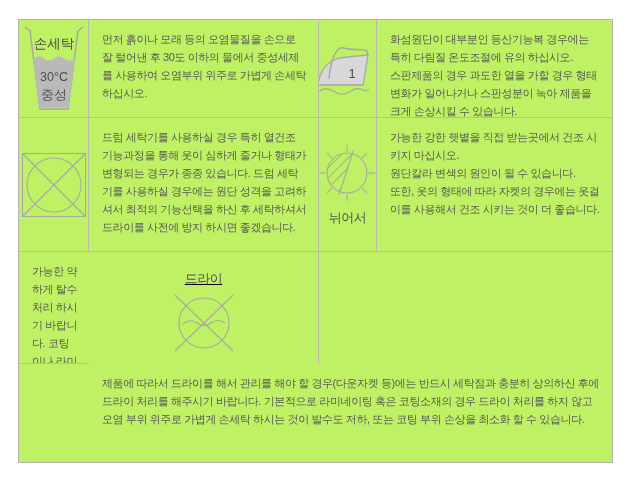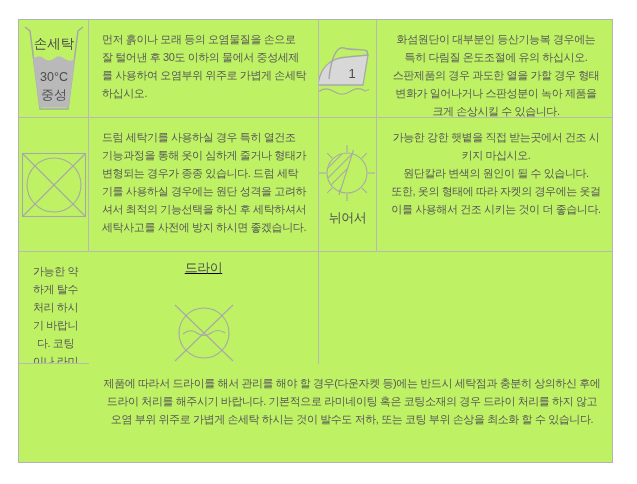--- a/index.html
+++ b/index.html
@@ -13,26 +13,26 @@
     display:grid;
     grid-template-columns:70px 230px 58px 1fr;
     grid-template-rows:98px 134px 112px 1fr;
   }
   .cell{
     box-sizing:border-box;
     border-right:1px solid #b8b8b8;
     border-bottom:1px solid #b8b8b8;
     overflow:hidden;
   }
-  .cell.last-col{border-right:none;text-align:center;}
+  .cell.last-col{border-right:none;}
   .cell.last-row{border-bottom:none;}
   .sym{
     display:flex;flex-direction:column;align-items:center;justify-content:center;gap:4px;
   }
-  .sym.top{justify-content:space-between;padding-top:7px;text-decoration:underline;}
+  .sym.top{justify-content:center;padding-top:7px;text-decoration:underline;}
   .txt{
     padding:10px 10px 0 13px;
     font-size:11px;line-height:18px;color:#585858;
     white-space:pre-line;letter-spacing:-0.4px;
   }
   .sym-label{font-size:13px;color:#4f4f4f;letter-spacing:-0.5px;}
   .span-rest{grid-column:2 / 5;}
   svg{display:block;}
   .ln{stroke:#a8a8a8;stroke-width:1.5;fill:none;}
   .thin{stroke:#a8a8a8;stroke-width:1.1;fill:none;}
@@ -65,21 +65,21 @@
 스판제품의 경우 과도한 열을 가할 경우 형태변화가 일어나거나 스판성분이 녹아 제품을 크게 손상시킬 수 있습니다.</div>
 
   <div class="cell sym">
     <svg width="66" height="66" viewBox="0 0 66 66">
       <rect class="thin" x="1.5" y="1.5" width="63" height="63"></rect>
       <circle class="thin" cx="33" cy="33" r="27"></circle>
       <line class="thin" x1="1.5" y1="1.5" x2="64.5" y2="64.5"></line>
       <line class="thin" x1="64.5" y1="1.5" x2="1.5" y2="64.5"></line>
     </svg>
   </div>
-  <div class="cell txt">드럼 세탁기를 사용하실 경우 특히 열건조 기능과정을 통해 옷이 심하게 줄거나 형태가 변형되는 경우가 종종 있습니다. 드럼 세탁기를 사용하실 경우에는 원단 성격을 고려하셔서 최적의 기능선택을 하신 후 세탁하셔서 세탁사고를 사전에 방지 하시면 좋겠습니다.</div>
+  <div class="cell txt">드럼 세탁기를 사용하실 경우 특히 열건조 기능과정을 통해 옷이 심하게 줄거나 형태가 변형되는 경우가 종종 있습니다. 드럼 세탁기를 사용하실 경우에는 원단 성격을 고려하셔서 최적의 기능선택을 하신 후 세탁하셔서 드라이를 사전에 방지 하시면 좋겠습니다.</div>
   <div class="cell sym">
     <svg width="62" height="62" viewBox="0 0 62 62">
       <defs>
         <clipPath id="sunclip">
             <path d="M35.2,10.7 A20,20 0 0 0 23.2,48.8 Z"></path>
           </clipPath>
       </defs>
       <g clip-path="url(#sunclip)">
         <line class="thin" x1="0" y1="26" x2="26" y2="0"></line>
         <line class="thin" x1="0" y1="36" x2="36" y2="0"></line>

